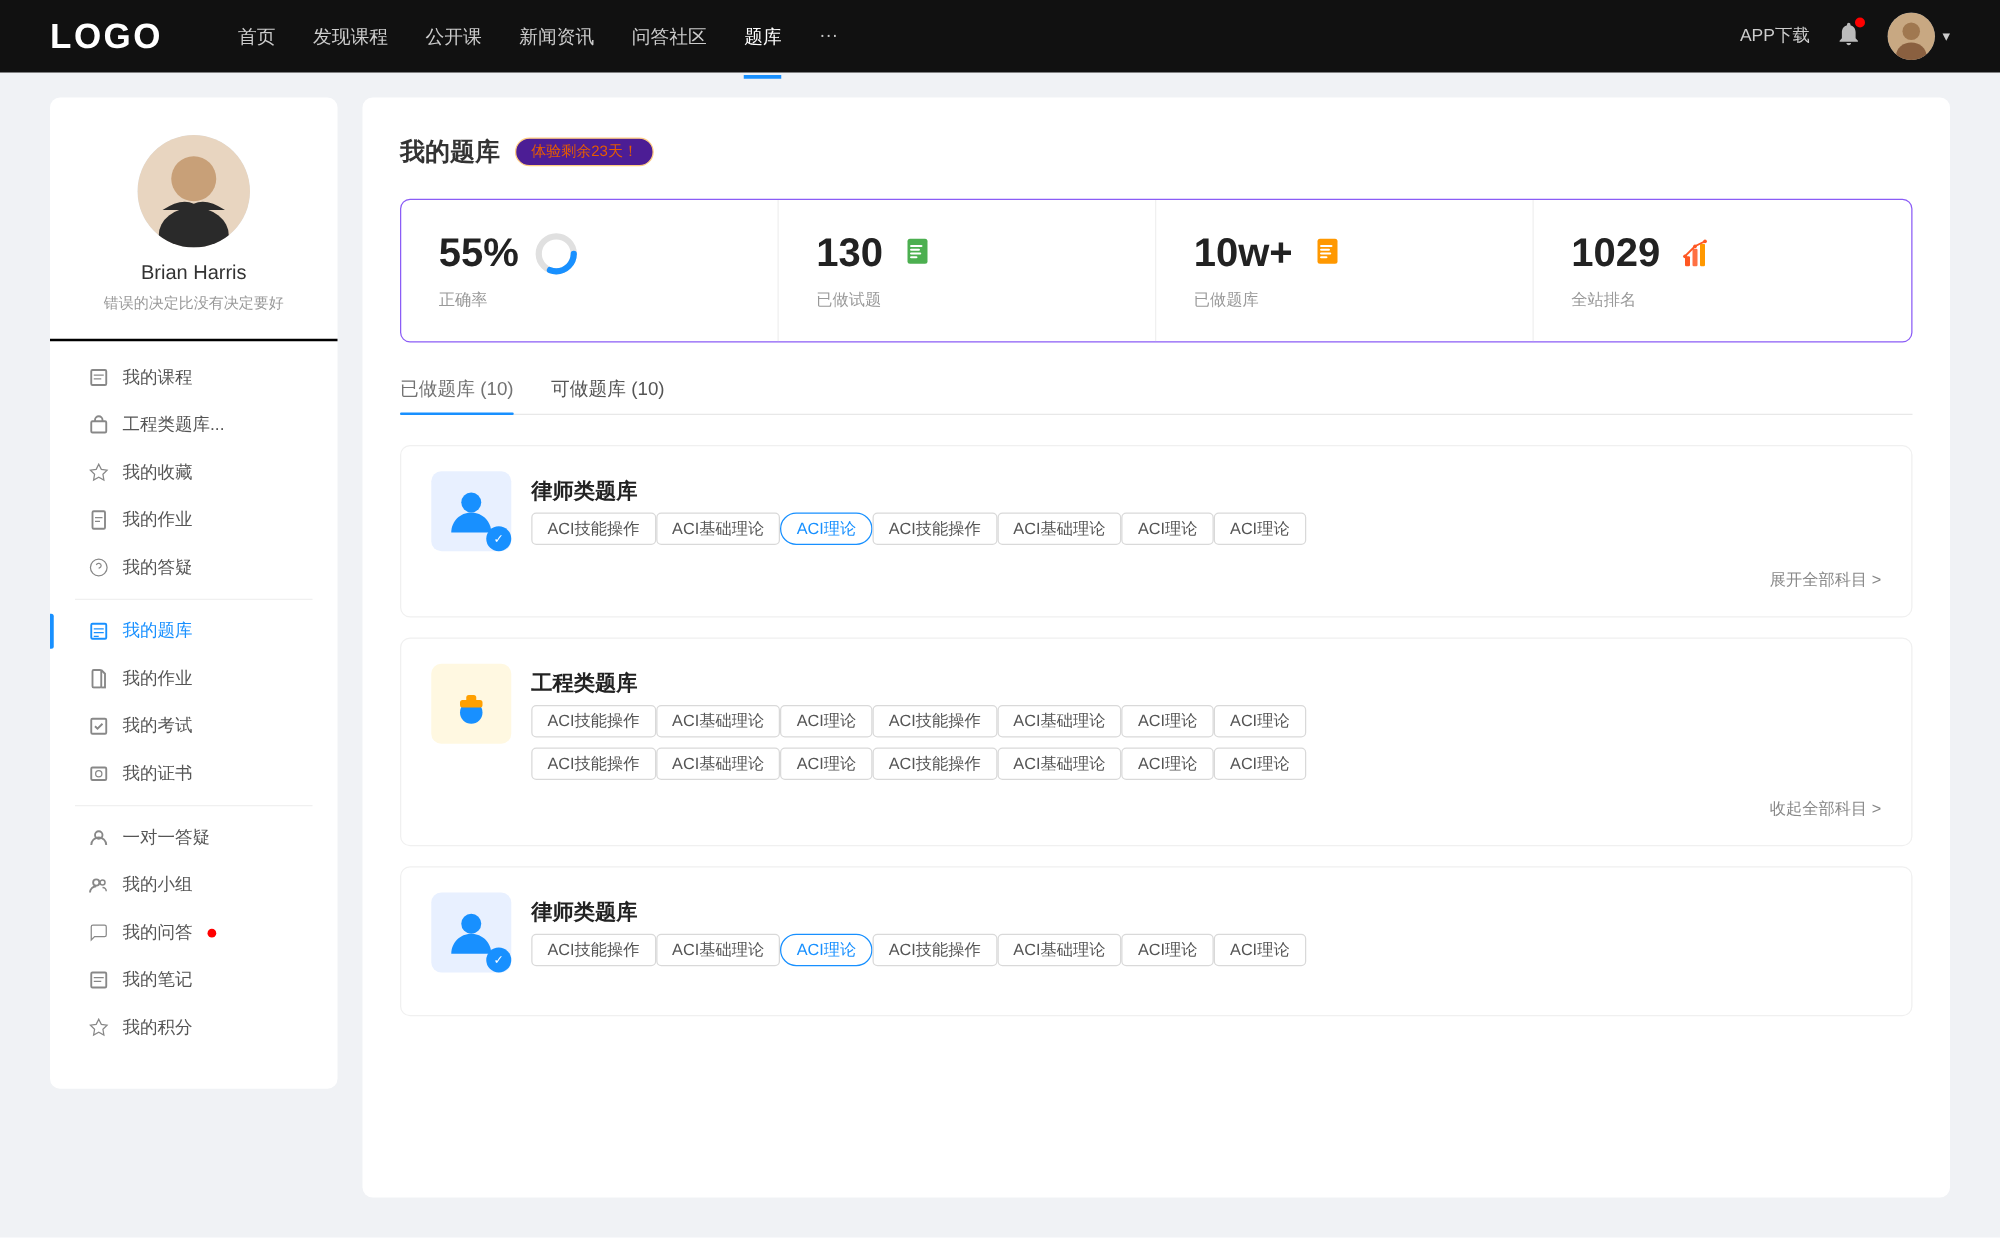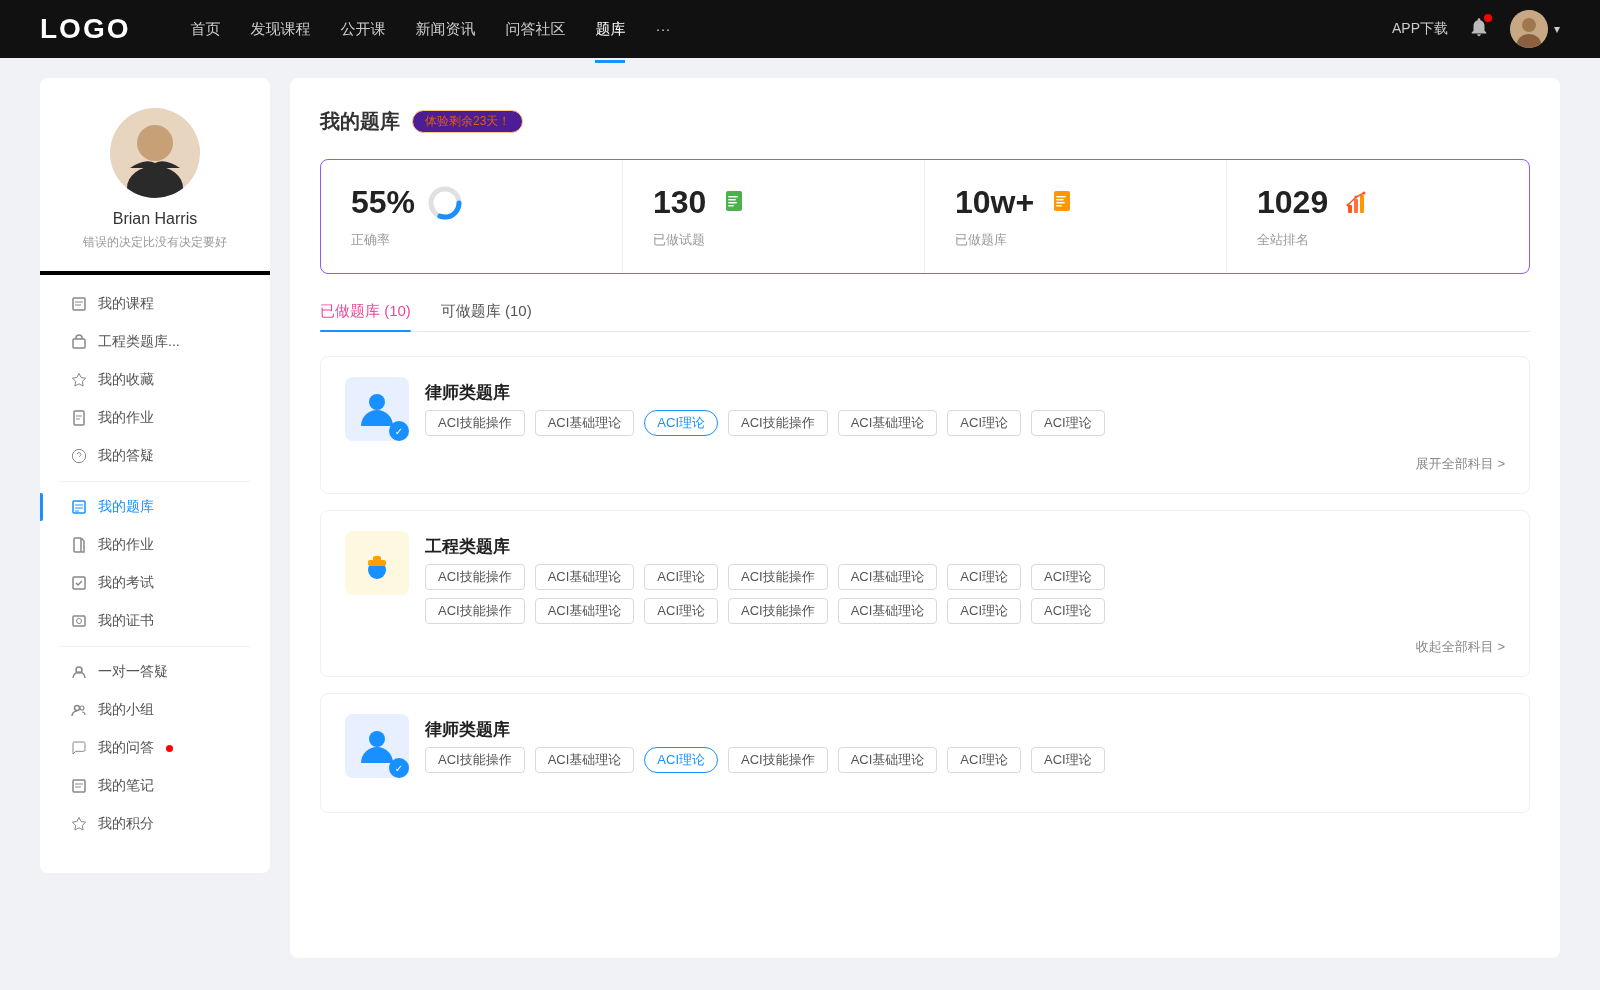--- a/index.html
+++ b/index.html
@@ -105,21 +105,21 @@
       border-radius: 8px;
       padding: 30px 0 20px 0;
       flex-shrink: 0;
       height: fit-content;
     }
     .sidebar-profile {
       display: flex;
       flex-direction: column;
       align-items: center;
       padding: 0 20px 20px;
-      border-bottom: 4px solid #000000;
+      border-bottom: 2px solid #000000;
     }
     .profile-avatar {
       width: 90px;
       height: 90px;
       border-radius: 50%;
       background: #e0e0e0;
       overflow: hidden;
       margin-bottom: 12px;
     }
     .profile-avatar svg { width: 100%; height: 100%; }
@@ -265,21 +265,21 @@
       margin-bottom: 24px;
     }
     .tab-item {
       font-size: 15px;
       color: #555;
       padding-bottom: 10px;
       cursor: pointer;
       position: relative;
     }
     .tab-item.active {
-      color: #ec4899;
+      color: #737373;
       font-weight: 500;
     }
     .tab-item.active::after {
       content: '';
       position: absolute;
       bottom: -1px;
       left: 0;
       right: 0;
       height: 2px;
       background: #1890ff;
@@ -311,21 +311,21 @@
     }
     .bank-title {
       font-size: 17px;
       font-weight: 600;
       color: #222;
       padding-top: 4px;
     }
     .bank-tags {
       display: flex;
       flex-wrap: wrap;
-      gap: 10px;
+      gap: 0;
       margin-top: 6px;
     }
     .tag {
       border: 1px solid #d9d9d9;
       border-radius: 4px;
       padding: 3px 12px;
       font-size: 13px;
       color: #555;
       cursor: pointer;
       background: white;

